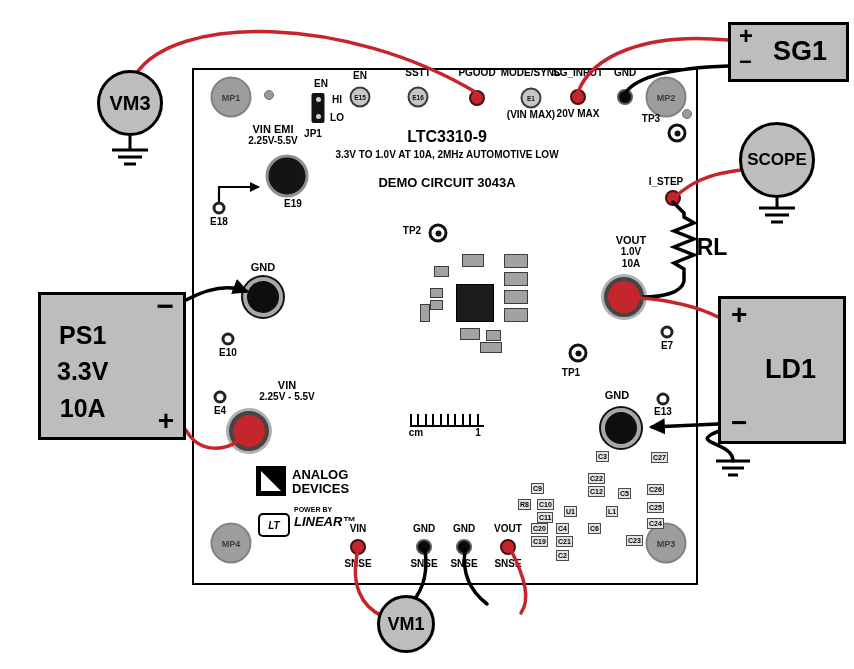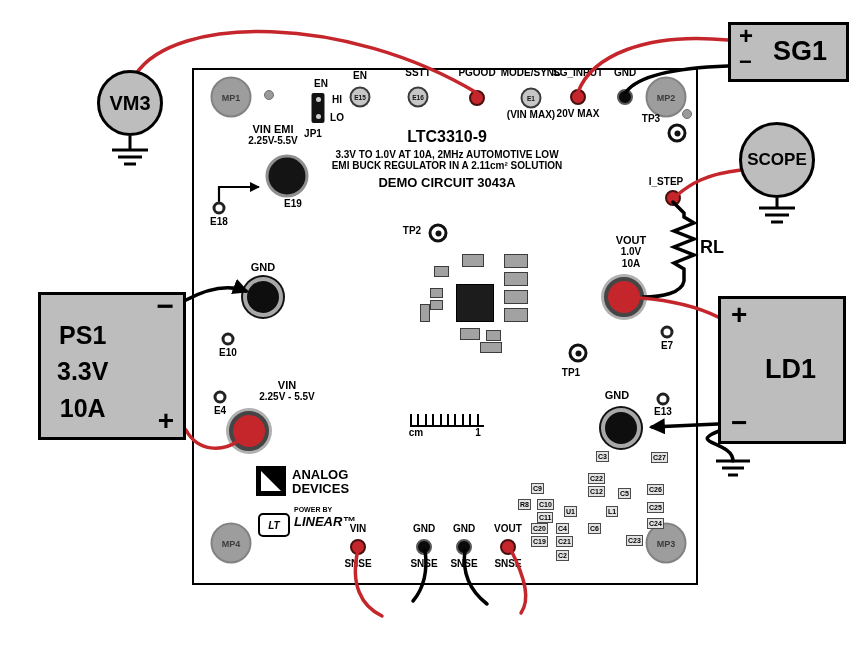--- a/index.html
+++ b/index.html
@@ -103,21 +103,20 @@
   <div class="lbl s10" style="left:578px;top:73px">SG_INPUT</div>
   <div class="cc dot-red" style="left:578px;top:97px"></div>
   <div class="lbl s9" style="left:578px;top:114px">20V MAX</div>
   <div class="lbl s10" style="left:625px;top:73px">GND</div>
   <div class="cc dot-blk" style="left:625px;top:97px"></div>
   <div class="lbl s10" style="left:651px;top:119px">TP3</div>
   <div class="cc tpring" style="left:677px;top:133px"></div>
 
   <div class="lbl s16" style="left:447px;top:137px">LTC3310-9</div>
   <div class="lbl s10" style="left:447px;top:155px">3.3V TO 1.0V AT 10A, 2MHz AUTOMOTIVE LOW</div>
-  <div class="lbl s10" style="left:447px;top:166px">EMI BUCK REGULATOR IN A 2.11cm² SOLUTION</div>
   <div class="lbl s13" style="left:447px;top:183px">DEMO CIRCUIT 3043A</div>
 
   <div class="lbl s11" style="left:273px;top:129px">VIN EMI</div>
   <div class="lbl s10" style="left:273px;top:141px">2.25V-5.5V</div>
   <div class="cc bigblk" style="left:287px;top:176px"></div>
   <div class="lbl s9" style="left:293px;top:204px">E19</div>
   <div class="cc ering" style="left:219px;top:208px"></div>
   <div class="lbl s9" style="left:219px;top:222px">E18</div>
   <div class="lbl s11" style="left:263px;top:267px">GND</div>
   <div class="cc term-blk" style="left:263px;top:297px"></div>
@@ -228,21 +227,21 @@
     <path class="w red" d="M 358 550 C 350 584, 361 606, 382 616"></path>
     <path class="w blk" d="M 425 550 C 428 572, 424 588, 413 601"></path>
     <path class="w blk" d="M 465 550 C 462 572, 469 590, 487 604"></path>
     <path class="w red" d="M 511 550 C 526 580, 530 600, 521 613"></path>
     <path class="w blk thin" marker-end="url(#arrow)" d="M 219 201 L 219 187 L 258 187"></path>
     <path class="gndsym" d="M 130 136 L 130 150 M 112 150 L 148 150 M 118 157 L 142 157 M 124 164 L 136 164"></path>
     <path class="gndsym" d="M 777 198 L 777 208 M 759 208 L 795 208 M 765 215 L 789 215 M 771 222 L 783 222"></path>
     <path class="gndsym" d="M 716 461 L 750 461 M 722 468 L 744 468 M 728 475 L 738 475"></path>
   </svg>
 
-  <div class="lbl" style="left:712px;top:247px;font-size:18px;z-index:7">RL</div>
+  <div class="lbl" style="left:712px;top:247px;font-size:23px;z-index:7">RL</div>
 
   <div class="inst circle" style="left:130px;top:103px;width:66px;height:66px">
     <span class="inst-label" style="font-size:20px">VM3</span>
   </div>
 
   <div class="inst" style="left:728px;top:22px;width:121px;height:60px">
     <span class="pm" style="left:8px;top:-1px;font-size:24px">+</span>
     <span class="pm" style="left:8px;top:26px;font-size:22px">−</span>
     <span class="pm" style="left:42px;top:13px;font-size:27px">SG1</span>
   </div>
@@ -260,15 +259,18 @@
       <div>10A</div>
     </div>
   </div>
 
   <div class="inst" style="left:718px;top:296px;width:128px;height:148px">
     <span class="pm" style="left:10px;top:2px;font-size:28px">+</span>
     <span class="pm" style="left:10px;bottom:4px;font-size:28px">−</span>
     <span class="pm" style="left:44px;top:57px;font-size:27px">LD1</span>
   </div>
 
+  <div class="inst circle" style="left:406px;top:624px;width:58px;height:58px">
+    <span class="inst-label" style="font-size:18px">VM1</span>
+  </div>
 
 
 </div>
 
 </body></html>

